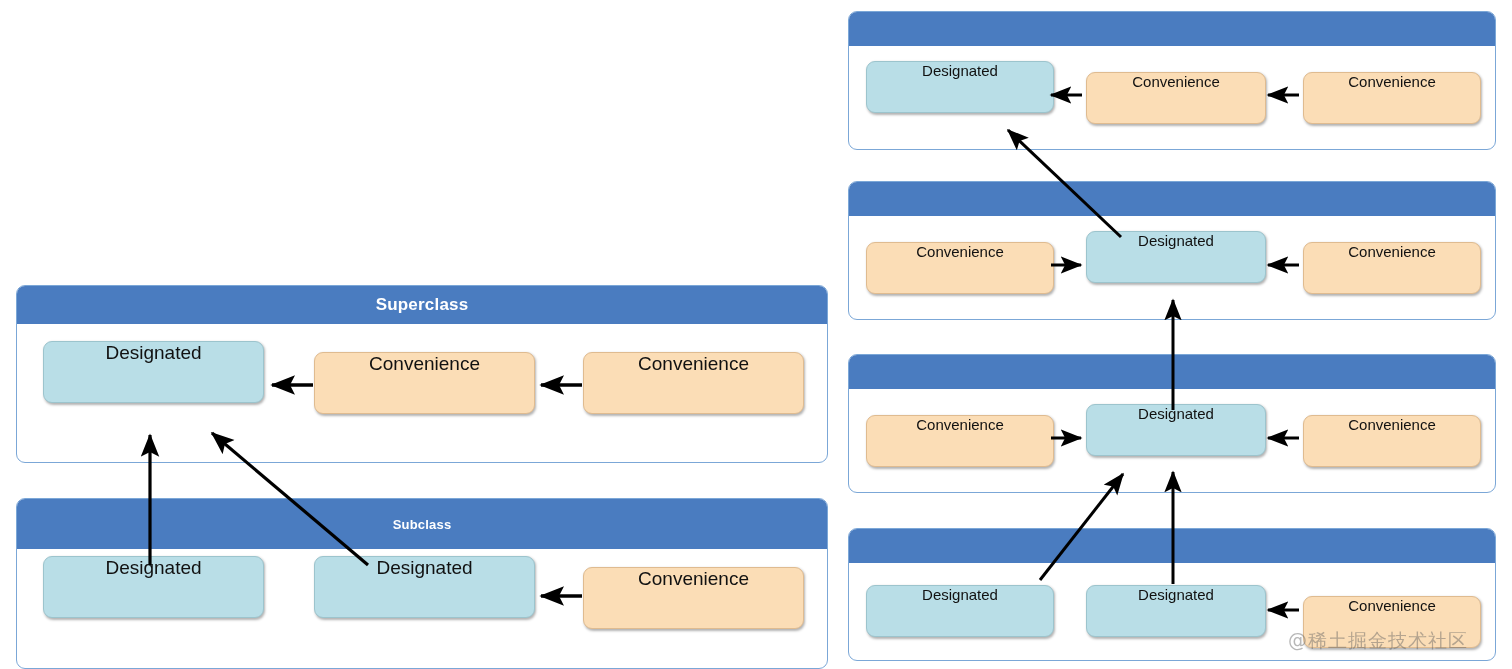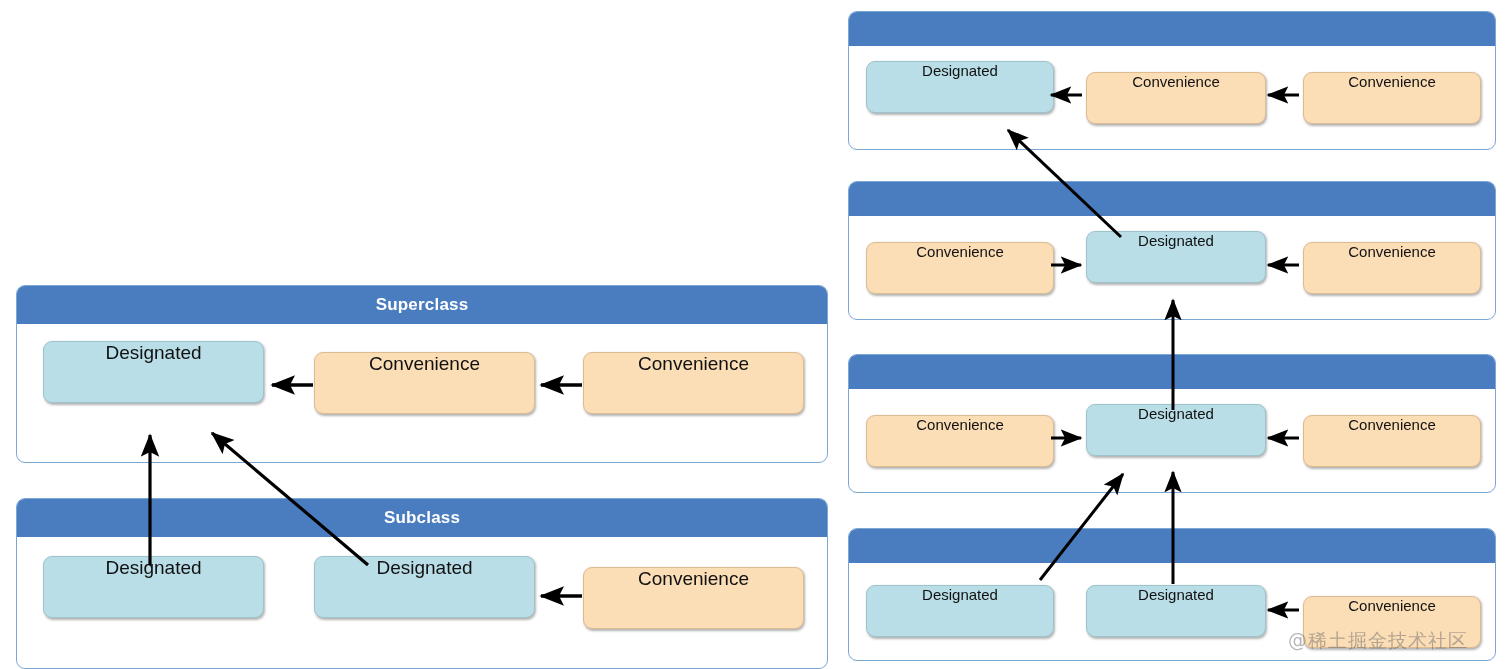--- a/index.html
+++ b/index.html
@@ -114,21 +114,21 @@
       <div class="node convenience" style="left:297px; top:17px; width:221px; height:62px; font-size:19px;">
         <span>Convenience</span>
       </div>
       <div class="node convenience" style="left:566px; top:17px; width:221px; height:62px; font-size:19px;">
         <span>Convenience</span>
       </div>
     </div>
   </div>
 
   <div class="panel" style="left:16px; top:498px; width:812px; height:171px;">
-    <div class="panel-header" style="height:38px; font-size:17px;">
+    <div class="panel-header" style="height:50px; font-size:13px;">
       <span>Subclass</span>
     </div>
     <div class="panel-body" style="top:38px; height:133px;">
       <div class="node designated" style="left:26px; top:19px; width:221px; height:62px; font-size:19px;">
         <span>Designated</span>
       </div>
       <div class="node designated" style="left:297px; top:19px; width:221px; height:62px; font-size:19px;">
         <span>Designated</span>
       </div>
       <div class="node convenience" style="left:566px; top:19px; width:221px; height:62px; font-size:19px;">

